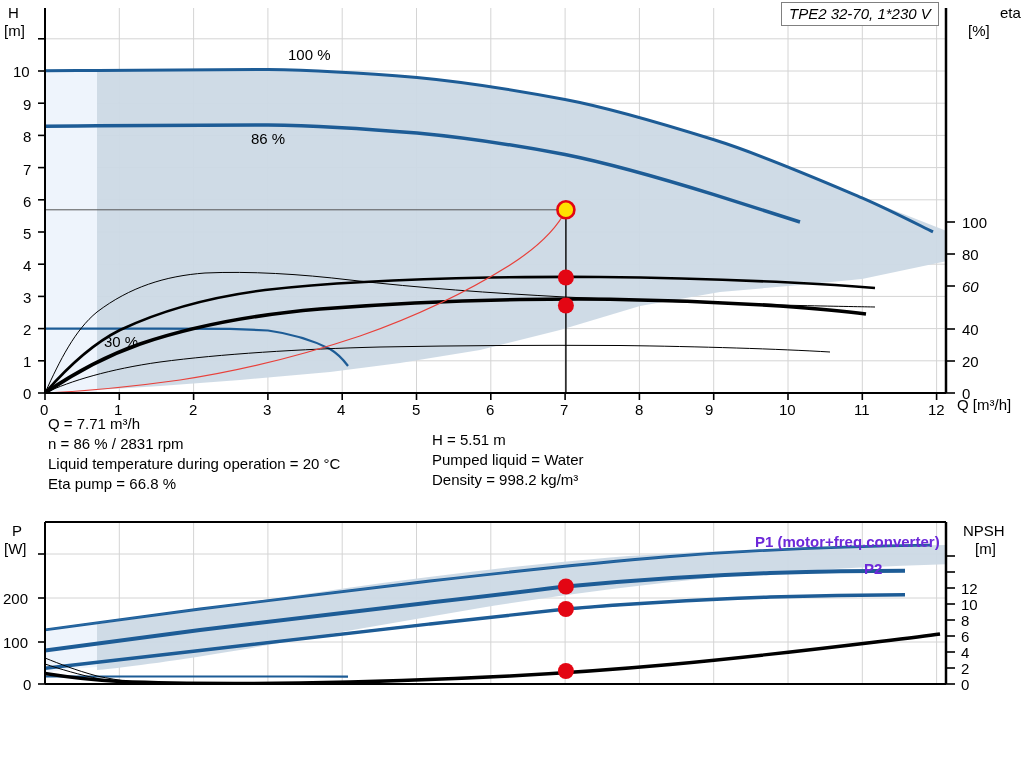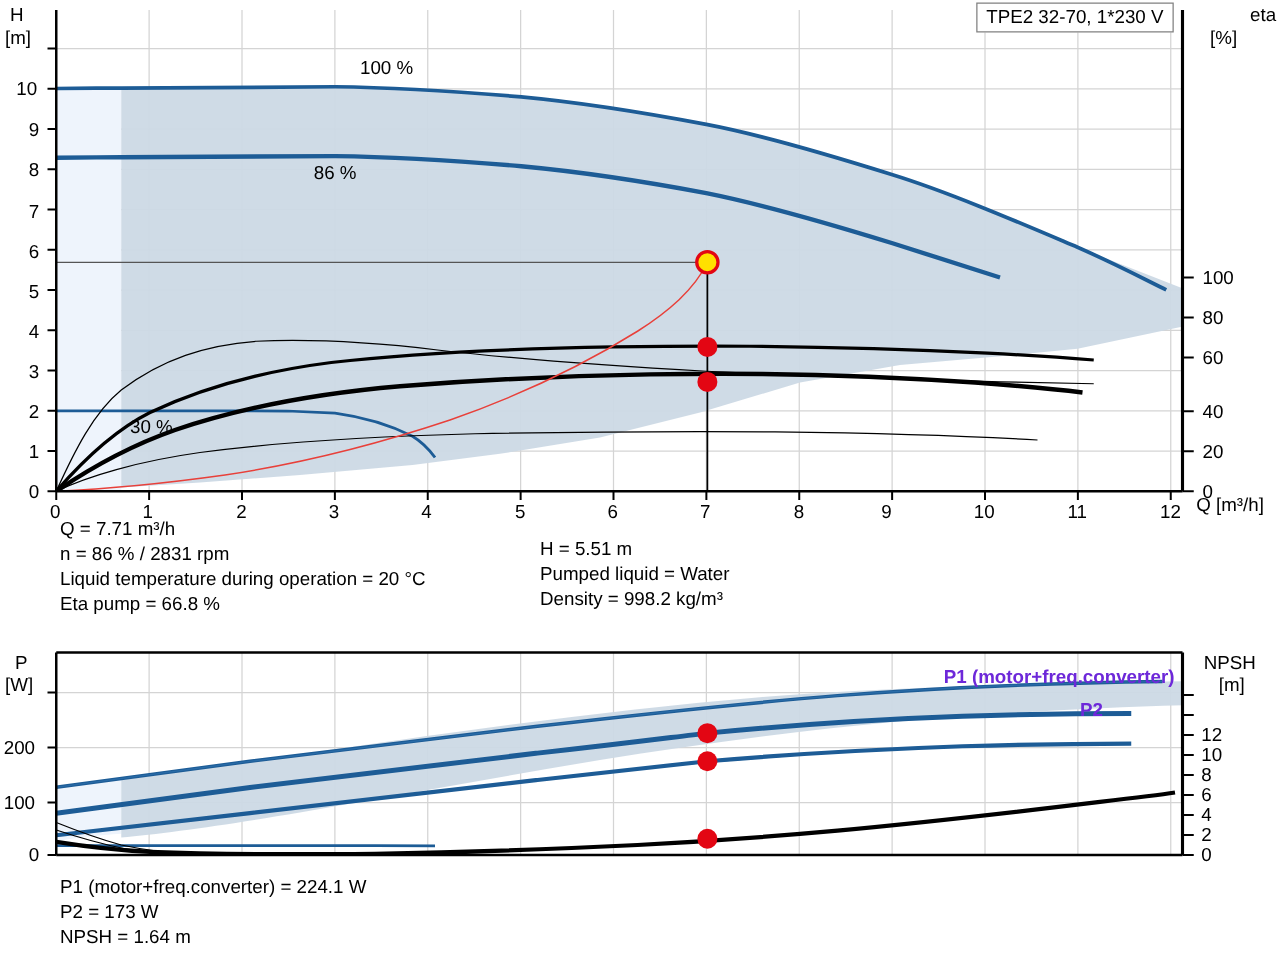--- a/index.html
+++ b/index.html
@@ -8,21 +8,21 @@
   #root{position:relative;width:1024px;height:781px;overflow:hidden;}
 
   .abs{position:absolute;}
   .axis-label{font-size:15px;color:#000;line-height:17px;white-space:pre;}
   .tick{font-size:15px;color:#000;white-space:nowrap;}
   .curve-label{font-size:15px;color:#000;white-space:nowrap;}
   .curve-label.blue{color:#6d28d9;font-weight:bold;}
   .info{font-size:15px;color:#000;white-space:nowrap;line-height:20px;}
 
   .titlebox{border:1px solid #808080;background:#fff;padding:2px 7px 3px 7px;
-            font-size:15px;color:#000;white-space:nowrap;}
+            font-size:15px;color:#000;white-space:nowrap;font-style:italic;}
 
   svg{display:block;}
   .chart-svg{position:absolute;left:0;top:0;}
 </style>
 </head>
 <body>
 
 <div id="root">
 
   <svg class="chart-svg" width="1024" height="420">
@@ -184,21 +184,21 @@
   <div class="abs tick" style="left:779px;top:401px;"><span>10</span></div>
   <div class="abs tick" style="left:854px;top:401px;"><span>11</span></div>
   <div class="abs tick" style="left:928px;top:401px;"><span>12</span></div>
   <div class="abs axis-label" style="left:957px;top:396px;"><span>Q [m³/h]</span></div>
 
   <div class="abs axis-label" style="left:1000px;top:4px;"><span>eta</span></div>
   <div class="abs axis-label" style="left:968px;top:22px;"><span>[%]</span></div>
   <div class="abs tick" style="left:962px;top:385px;"><span>0</span></div>
   <div class="abs tick" style="left:962px;top:353px;"><span>20</span></div>
   <div class="abs tick" style="left:962px;top:321px;"><span>40</span></div>
-  <div class="abs tick" style="left:962px;top:278px;"><span>60</span></div>
+  <div class="abs tick" style="left:962px;top:278px;font-style:italic;"><span>60</span></div>
   <div class="abs tick" style="left:962px;top:246px;"><span>80</span></div>
   <div class="abs tick" style="left:962px;top:214px;"><span>100</span></div>
 
   <div class="abs curve-label" style="left:288px;top:46px;"><span>100 %</span></div>
   <div class="abs curve-label" style="left:251px;top:130px;"><span>86 %</span></div>
   <div class="abs curve-label" style="left:104px;top:333px;"><span>30 %</span></div>
 
   <div class="abs titlebox" style="left:781px;top:2px;"><span>TPE2 32-70, 1*230 V</span></div>
 
   <div class="abs" style="left:48px;top:414px;">
@@ -324,19 +324,14 @@
   <div class="abs tick" style="left:961px;top:660px;"><span>2</span></div>
   <div class="abs tick" style="left:961px;top:644px;"><span>4</span></div>
   <div class="abs tick" style="left:961px;top:628px;"><span>6</span></div>
   <div class="abs tick" style="left:961px;top:612px;"><span>8</span></div>
   <div class="abs tick" style="left:961px;top:596px;"><span>10</span></div>
   <div class="abs tick" style="left:961px;top:580px;"><span>12</span></div>
 
   <div class="abs curve-label blue" style="left:755px;top:533px;"><span>P1 (motor+freq.converter)</span></div>
   <div class="abs curve-label blue" style="left:864px;top:560px;"><span>P2</span></div>
 
-  <div class="abs" style="left:48px;top:700px;">
-    <div class="info">P1 (motor+freq.converter) = 224.1 W</div>
-    <div class="info">P2 = 173 W</div>
-    <div class="info">NPSH = 1.64 m</div>
-  </div>
 
 </div>
 
 </body></html>

